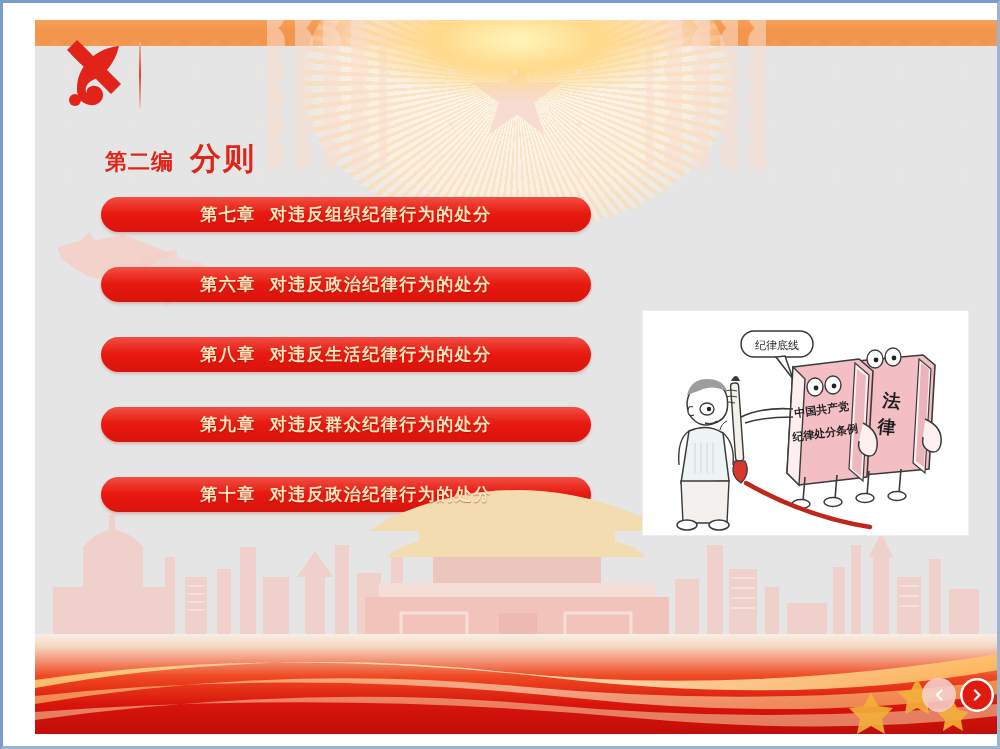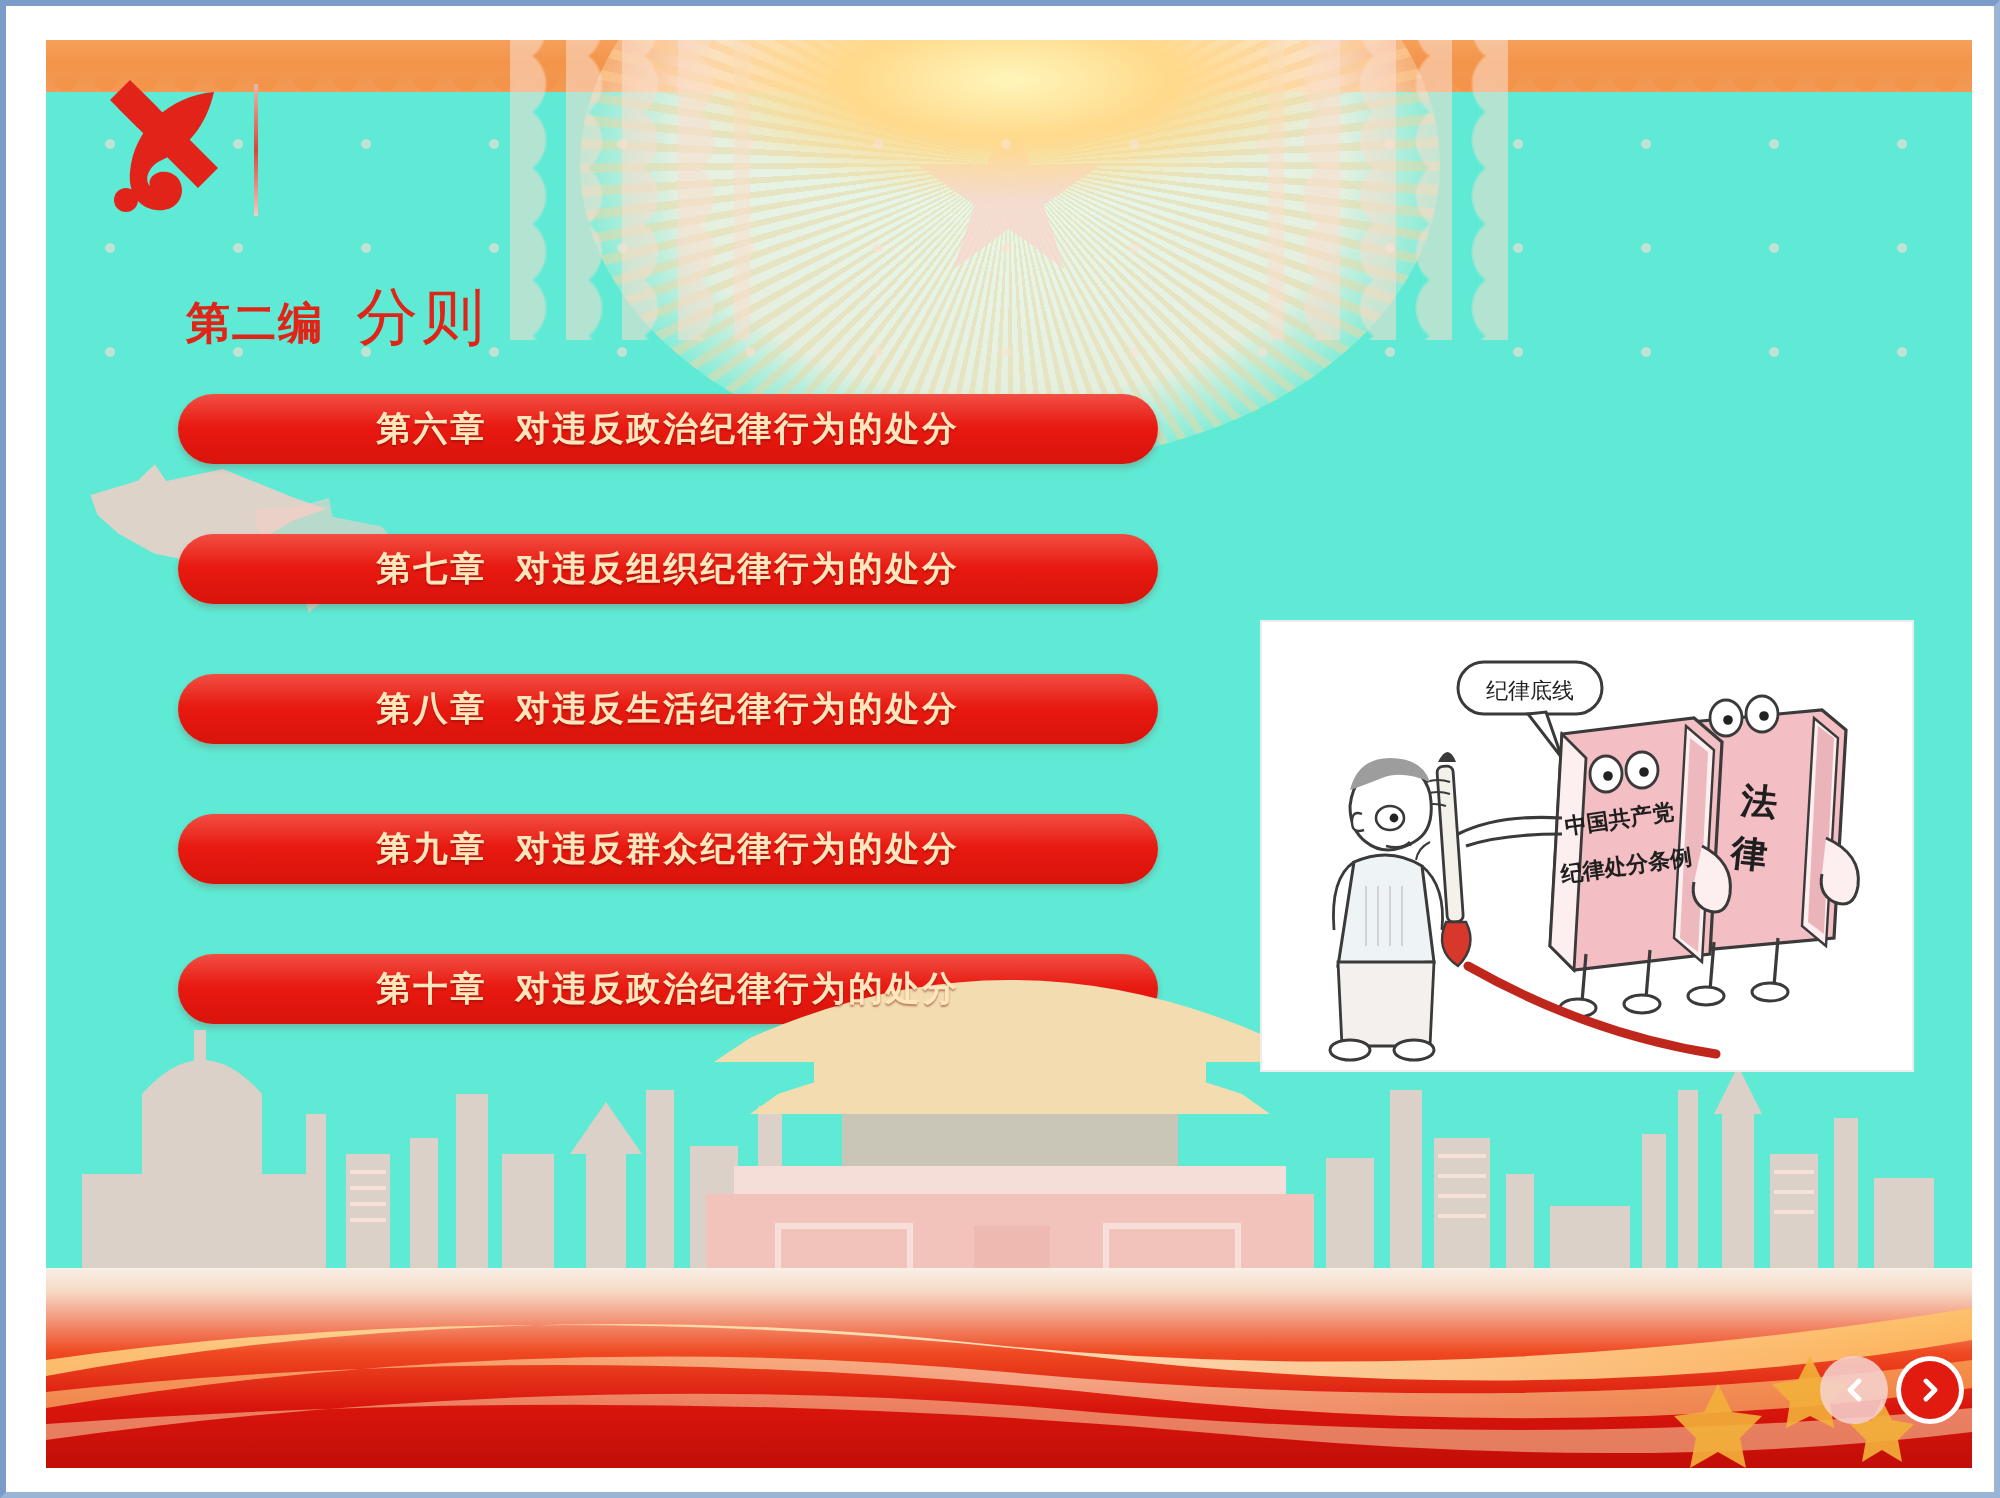--- a/index.html
+++ b/index.html
@@ -20,23 +20,23 @@
     border-left: 3px solid #7b9cc9;
     border-top: 3px solid #7b9cc9;
     border-right: 3px solid #9ab4d6;
     border-bottom: 3px solid #9ab4d6;
     overflow: hidden;
   }
 
   
   #slide {
     position: absolute;
-    left: 20px; top: 17px;
+    left: 32px; top: 17px;
     width: 963px; height: 714px;
-    background: #5eead4;
+    background: #e5e5e5;
     overflow: hidden;
   }
 
   
   .top-band {
     position: absolute; left: 0; top: 0;
     width: 100%; height: 26px;
     background: linear-gradient(180deg,#f6a05a 0%, #f3944a 45%, #f29a55 100%);
   }
   .top-band::after{
@@ -130,21 +130,21 @@
     white-space: nowrap;
   }
   .title-pre {
     font-size: 22px;
     font-weight: 700;
     color: #e02518;
     letter-spacing: 1px;
   }
   .title-main {
     font-size: 31px;
-    font-weight: 400;
+    font-weight: 700;
     color: #e02518;
     letter-spacing: 2px;
   }
 
   
   .chapters {
     position: absolute;
     left: 66px; top: 177px;
     width: 500px;
   }
@@ -257,27 +257,27 @@
 
     <div class="title-row">
       <span class="title-pre">第二编</span>
       <span class="title-main">分则</span>
     </div>
 
     <div class="chapters">
 
       <div class="pill">
         <span class="pill-text">
-          <span class="pill-ch">第六章</span><span>对违反政治纪律行为的处分</span>
+          <span class="pill-ch">第七章</span><span>对违反组织纪律行为的处分</span>
         </span>
       </div>
 
       <div class="pill">
         <span class="pill-text">
-          <span class="pill-ch">第七章</span><span>对违反组织纪律行为的处分</span>
+          <span class="pill-ch">第六章</span><span>对违反政治纪律行为的处分</span>
         </span>
       </div>
 
       <div class="pill">
         <span class="pill-text">
           <span class="pill-ch">第八章</span><span>对违反生活纪律行为的处分</span>
         </span>
       </div>
 
       <div class="pill">

